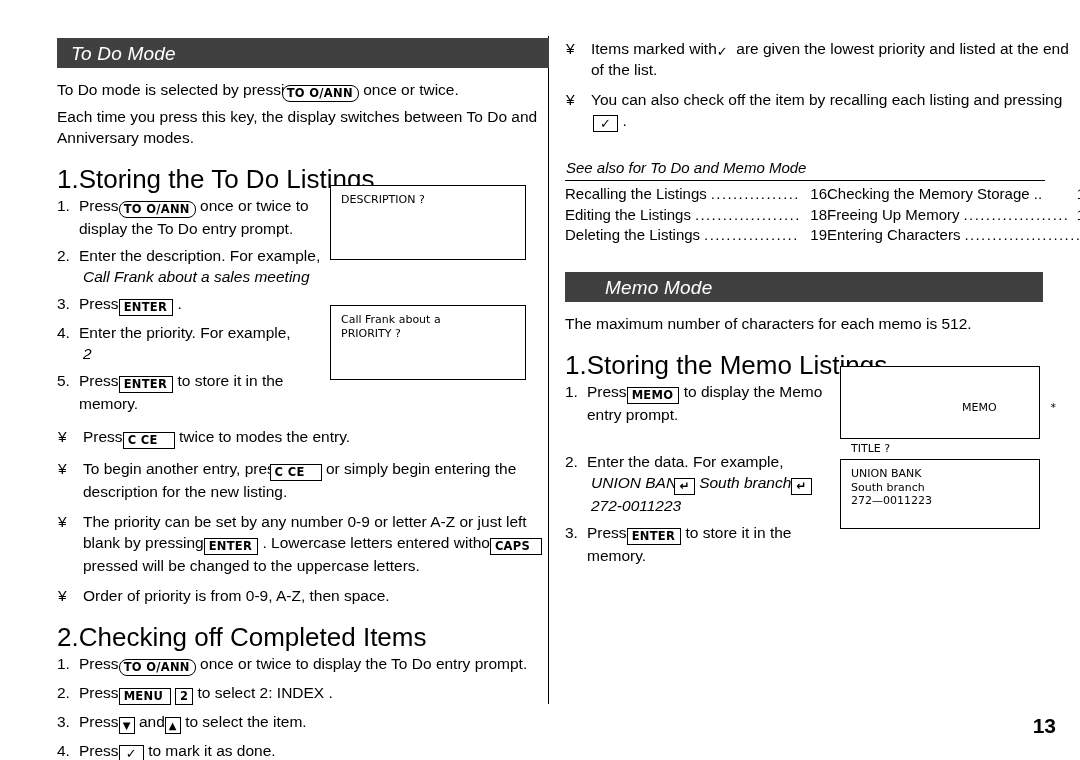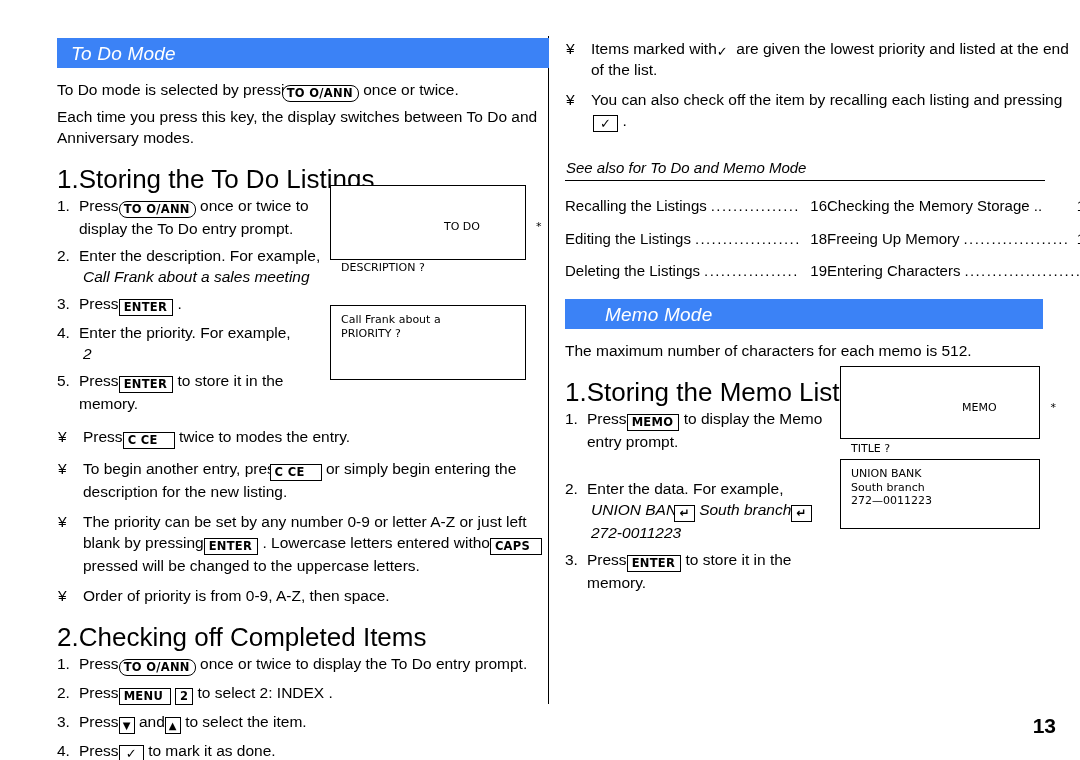--- a/index.html
+++ b/index.html
@@ -20,21 +20,21 @@
   .col-left  { position:absolute; left:57px;  top:38px; width:492px; }
   .col-right { position:absolute; left:565px; top:38px; width:512px; }
 
   .divider {
     position:absolute; left:548px; top:36px;
     width:1px; height:668px; background:#000;
   }
 
   
   .mode-bar {
-    background:#3b82f6; color:#fff;
+    background:#404040; color:#fff;
     font-style:italic; font-weight:400;
     font-size:19px; line-height:28px;
     padding:2px 0 2px 14px;
     height:30px;
     letter-spacing:.2px;
   }
 
   
   .para {
     font-size:15.5px; line-height:21px;
@@ -122,21 +122,21 @@
     margin:0 0 2px 1px;
   }
   .seealso-rule { height:1.4px; background:#000; margin-bottom:3px; }
   .toc { display:flex; width:520px; }
   .toc-col { width:262px; }
   .toc-row {
     display:flex; align-items:baseline;
     font-size:15px; line-height:20.5px;
     white-space:nowrap; overflow:hidden;
   }
-  .toc-row .t { flex:0 0 auto;margin-top:12px; }
+  .toc-row .t { flex:0 0 auto; }
   .toc-row .d {
     flex:1 1 auto; overflow:hidden;
     margin:0 3px 0 4px;
     letter-spacing:1.4px;
     font-size:15px;
   }
   .toc-row .p { flex:0 0 auto; }
 
   
   .pageno {
@@ -186,25 +186,20 @@
         <span class="ital ind">2</span>
       </li>
       <li>
         <span class="mk">5.</span>
         <span>Press</span><span class="key mid">ENTER</span>
         <span>to store it in the memory.</span>
       </li>
     </ol>
 
     <div class="lcd" style="left:273px; top:147px; width:196px; height:75px;">
-      <div class="ln" style="text-align:left;">
-        <span style="display:inline-block;width:100%;">
-          <span style="margin-left:40px;font-weight:500;">TO DO</span><span style="margin-left:56px;">*</span>
-        </span>
-      </div>
       <div class="ln">DESCRIPTION ?</div>
     </div>
 
     <div class="lcd" style="left:273px; top:267px; width:196px; height:75px;">
       <div class="ln">Call Frank about a</div>
       <div class="ln">PRIORITY ?</div>
     </div>
 
     <ul class="bullets" style="margin-top:12px;">
       <li>
@@ -308,21 +303,21 @@
           </div>
           <div class="toc-row">
             <span class="t">Entering Characters</span>
             <span class="d">.......................</span>
             <span class="p"></span>
           </div>
         </div>
       </div>
     </div>
 
-    <div class="mode-bar" style="margin-top:17px; width:478px;padding-left:40px;">Memo Mode</div>
+    <div class="mode-bar" style="margin-top:26px; width:478px;padding-left:40px;">Memo Mode</div>
 
     <p class="para">The maximum number of characters for each memo is 512.</p>
 
     <h2 class="sec-head"><span class="num">1.</span><span>Storing the Memo Listings</span></h2>
 
     <ol class="steps" style="width:272px;">
       <li style="margin-top:1px;">
         <span class="mk">1.</span>
         <span>Press</span><span class="key mid">MEMO</span>
         <span>to display the Memo entry prompt.</span>

